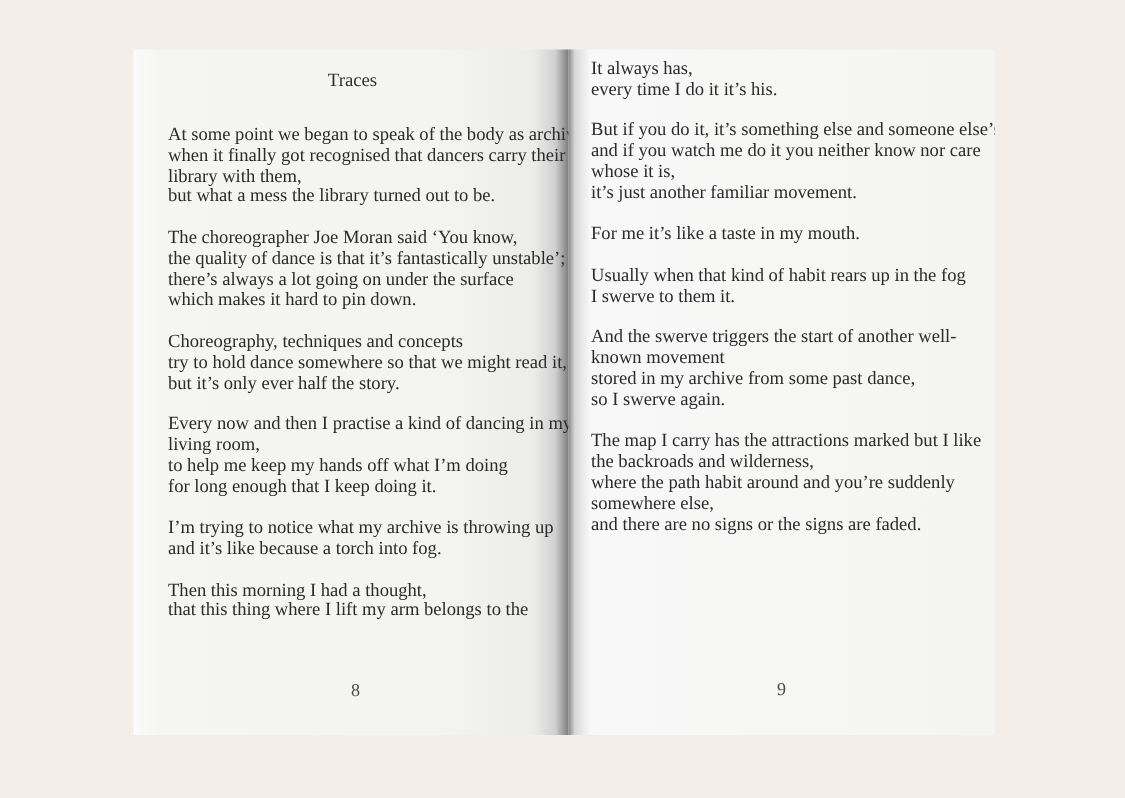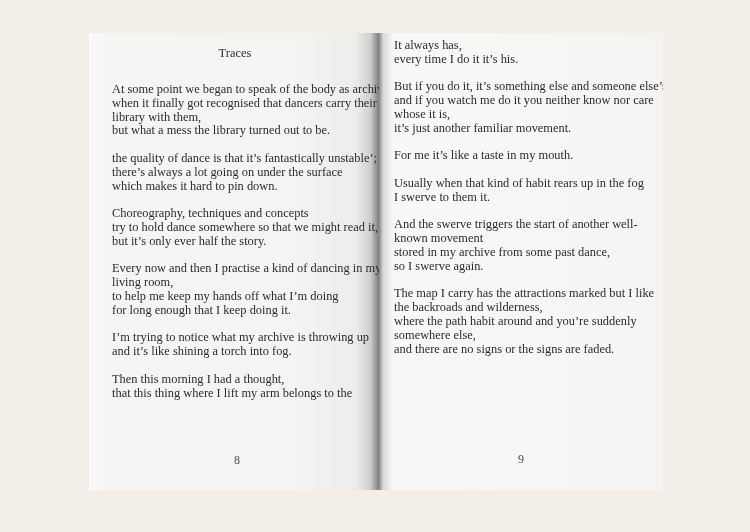--- a/index.html
+++ b/index.html
@@ -98,38 +98,39 @@
     <div class="page-title">Traces</div>
 
     <div class="text-block">
       <div class="stanza">
         <span class="line">At some point we began to speak of the body as archive</span>
         <span class="line">when it finally got recognised that dancers carry their</span>
         <span class="line">library with them,</span>
         <span class="line">but what a mess the library turned out to be.</span>
       </div>
       <div class="stanza">
+        <span class="line">The choreographer Joe Moran said ‘You know,</span>
         <span class="line">the quality of dance is that it’s fantastically unstable’;</span>
         <span class="line">there’s always a lot going on under the surface</span>
         <span class="line">which makes it hard to pin down.</span>
       </div>
       <div class="stanza">
         <span class="line">Choreography, techniques and concepts</span>
         <span class="line">try to hold dance somewhere so that we might read it,</span>
         <span class="line">but it’s only ever half the story.</span>
       </div>
       <div class="stanza">
         <span class="line">Every now and then I practise a kind of dancing in my</span>
         <span class="line">living room,</span>
         <span class="line">to help me keep my hands off what I’m doing</span>
         <span class="line">for long enough that I keep doing it.</span>
       </div>
       <div class="stanza">
         <span class="line">I’m trying to notice what my archive is throwing up</span>
-        <span class="line">and it’s like shining a torch into fog.</span>
+        <span class="line">and it’s like because a torch into fog.</span>
       </div>
       <div class="stanza">
         <span class="line">Then this morning I had a thought,</span>
         <span class="line">that this thing where I lift my arm belongs to the</span>
       </div>
     </div>
 
     <div class="page-number">8</div>
   </div>
 

